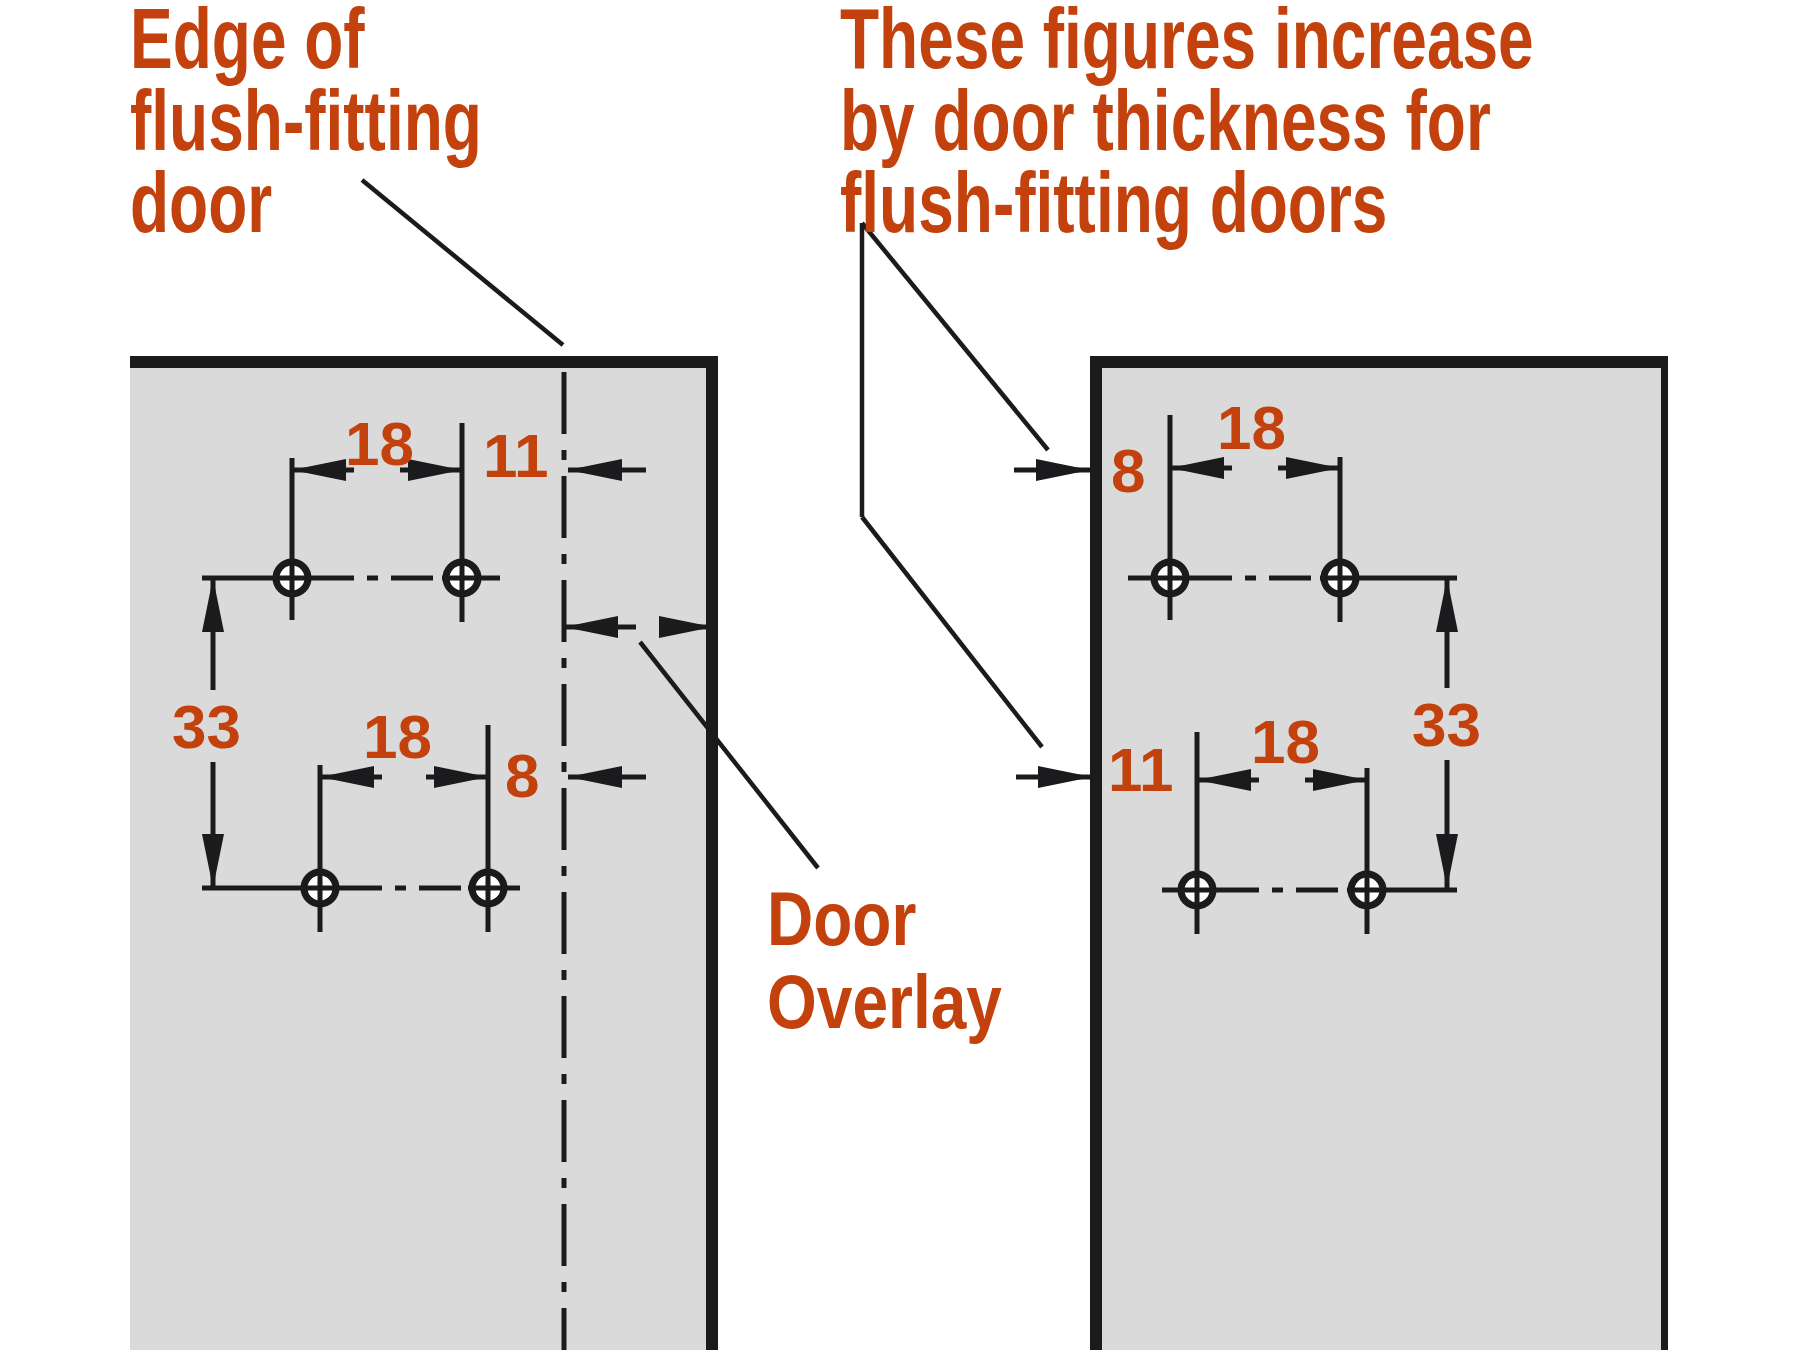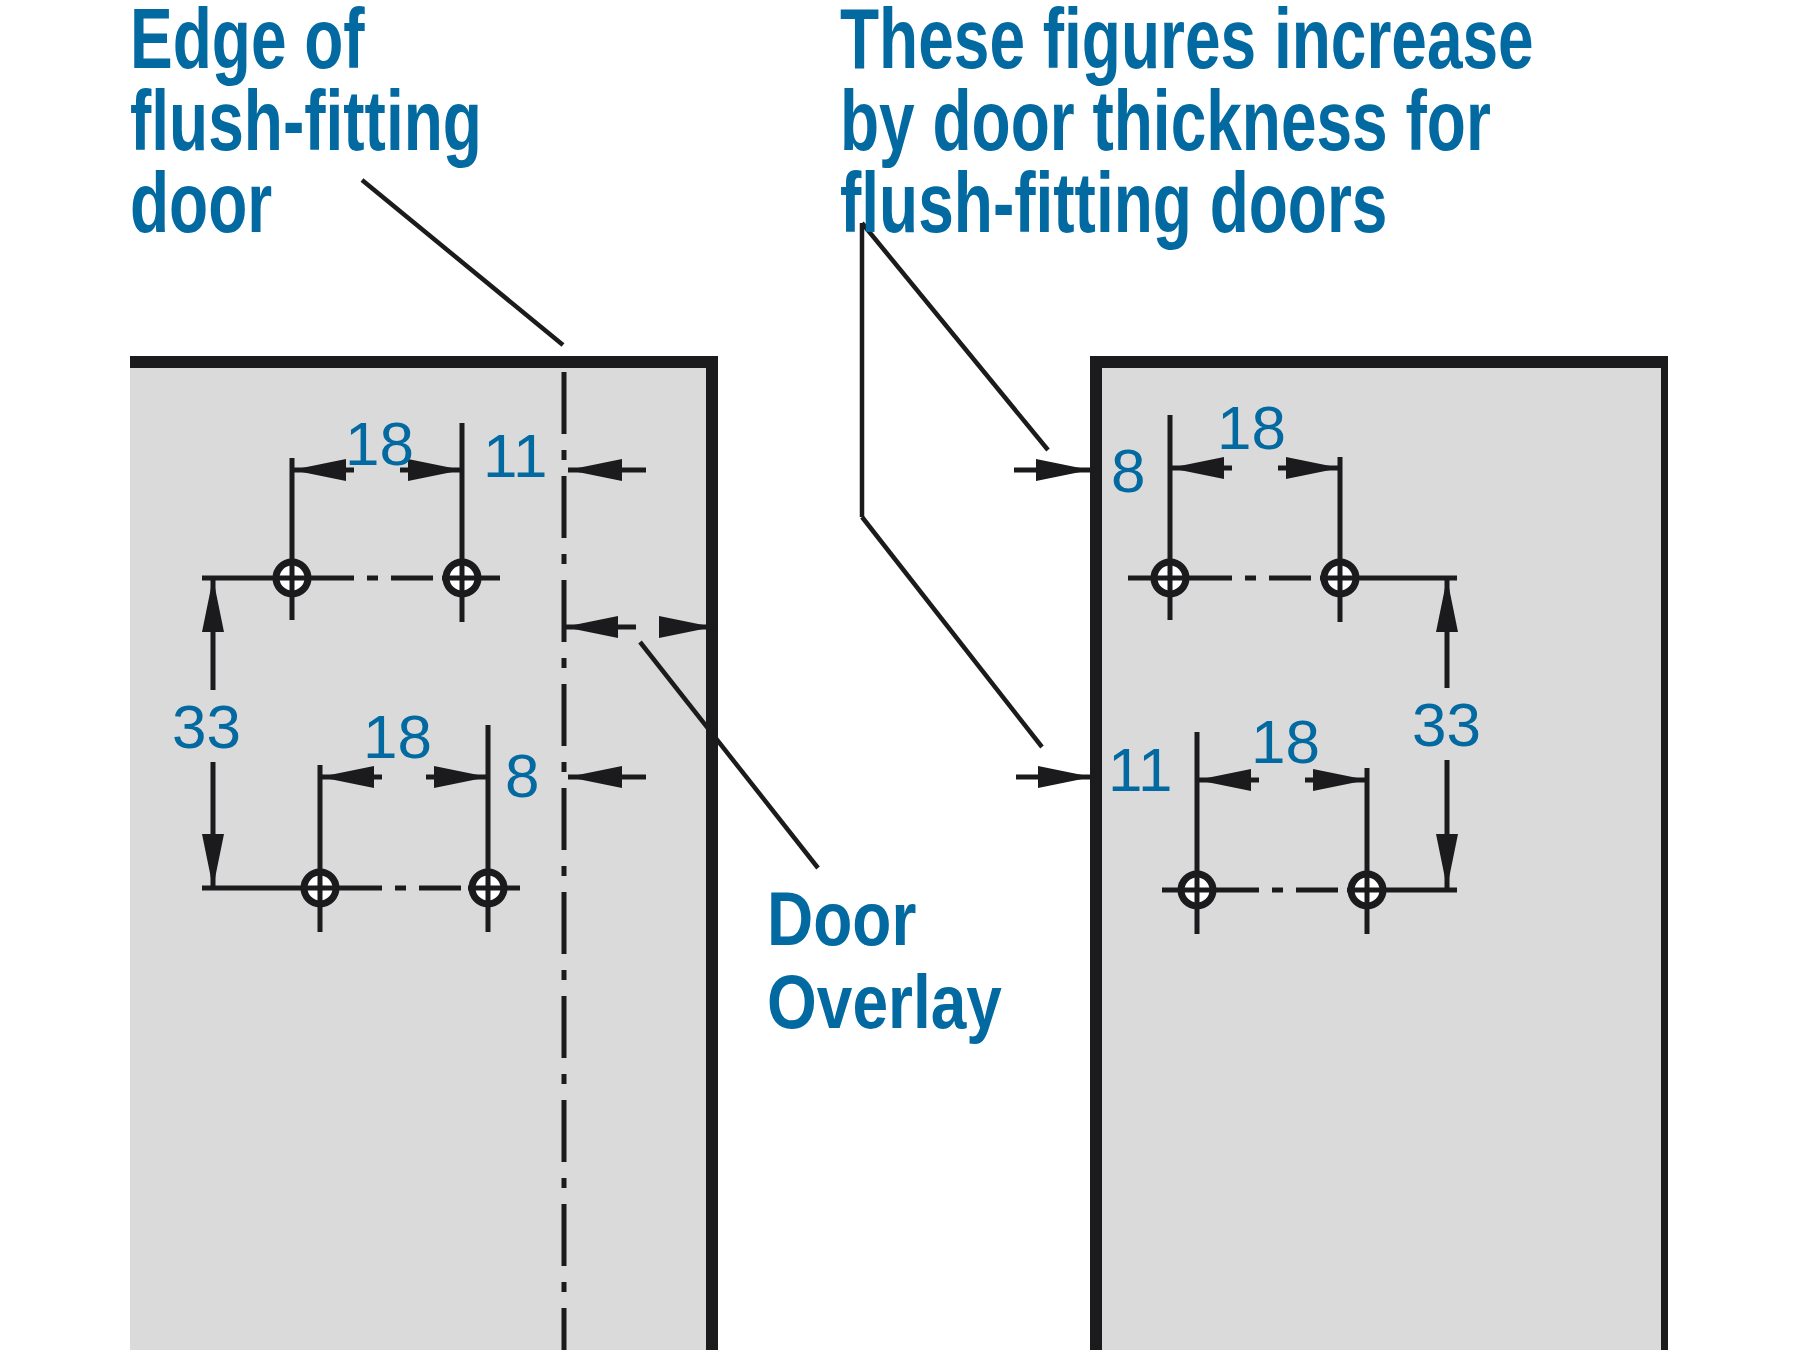--- a/index.html
+++ b/index.html
@@ -1,22 +1,22 @@
 <!DOCTYPE html>
 <html><head>
 <meta charset="utf-8">
 <style>
   html,body{margin:0;padding:0;background:#ffffff;}
   #stage{position:relative;width:1800px;height:1350px;background:#ffffff;overflow:hidden;
-         font-family:"Liberation Sans", sans-serif;color:#0369a1;}
+         font-family:"Liberation Sans", sans-serif;color:#c2410c;}
   #drawing{position:absolute;left:0;top:0;}
   .annot{position:absolute;font-weight:bold;font-size:64px;line-height:61px;
          transform:scaleY(1.345);transform-origin:left top;white-space:nowrap;}
   .annot.overlay-note{line-height:69px;transform:scaleY(1.2);}
-  .num{position:absolute;font-weight:normal;font-size:62px;line-height:62px;white-space:nowrap;}
+  .num{position:absolute;font-weight:bold;font-size:62px;line-height:62px;white-space:nowrap;}
 </style>
 </head>
 <body>
 
 <div id="stage">
 
   <svg id="drawing" width="1800" height="1350" viewBox="0 0 1800 1350" fill="none" stroke="none">
     <defs>
       <marker id="mR" markerUnits="userSpaceOnUse" markerWidth="60" markerHeight="28" refX="54" refY="13" orient="auto">
         <path d="M0,2 L54,13 L0,24 Z" fill="#1b1b1d" stroke="none"></path>

